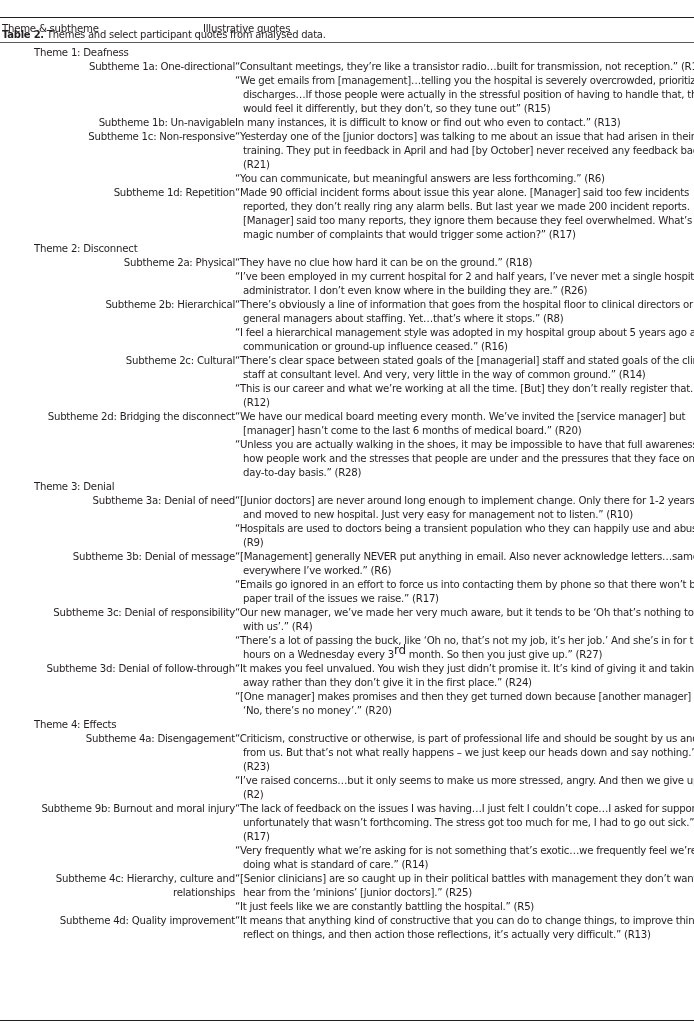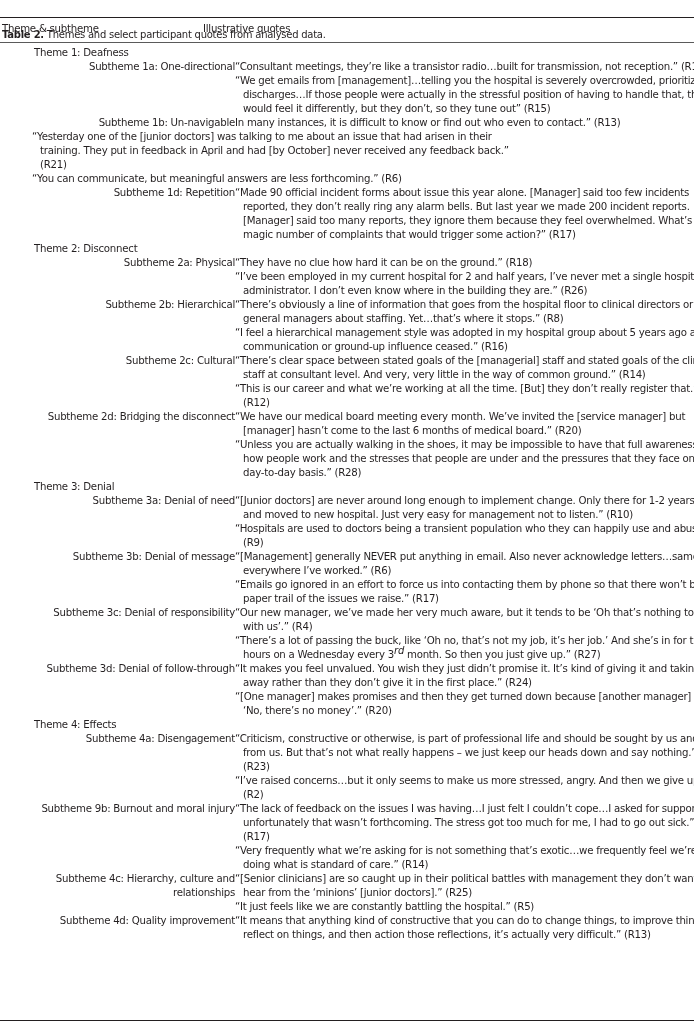--- a/index.html
+++ b/index.html
@@ -23,21 +23,21 @@
   .col1-h { position: absolute; left: 2px; top: 0; }
   .col2-h { position: absolute; left: 203px; top: 0; }
 
   .body { position: absolute; left: 0; top: 46px; width: 694px; padding-left: 32px; }
   .theme-row { height: 14px; padding-left: 2px; }
   .row { display: flex; }
   .row .c1 { width: 201px; padding-left: 2px; flex: none; text-align: right; }
   .row .c1 .wrap { padding-left: 8px; text-indent: -8px; }
   .row .c2 { width: 488px; flex: none; }
   .quote { padding-left: 8px; text-indent: -8px; }
-  sup { font-size: 10px; line-height: 0; vertical-align: 4px; font-style: italic; }
+  sup { font-size: 12px; line-height: 0; vertical-align: 4px; }
 </style>
 </head>
 <body>
 
 <div class="caption"><b>Table 2.</b><span> Themes and select participant quotes from analysed data.</span></div>
 
 <div class="rule-top"></div>
 
 <div class="header-row">
   <span class="col1-h">Theme &amp; subtheme</span>
@@ -59,20 +59,23 @@
     </div>
     <div class="row">
       <div class="c1">
         <div class="wrap">Subtheme 1b: Un-navigable</div>
       </div>
       <div class="c2">
         <div class="quote">In many instances, it is difficult to know or find out who even to contact.” (R13)</div>
       </div>
     </div>
     <div class="row">
+      <div class="c1">
+        <div class="wrap">Subtheme 1c: Non-responsive</div>
+      </div>
       <div class="c2">
         <div class="quote">“Yesterday one of the [junior doctors] was talking to me about an issue that had arisen in their training. They put in feedback in April and had [by October] never received any feedback back.” (R21)</div>
         <div class="quote">“You can communicate, but meaningful answers are less forthcoming.” (R6)</div>
       </div>
     </div>
     <div class="row">
       <div class="c1">
         <div class="wrap">Subtheme 1d: Repetition</div>
       </div>
       <div class="c2">

